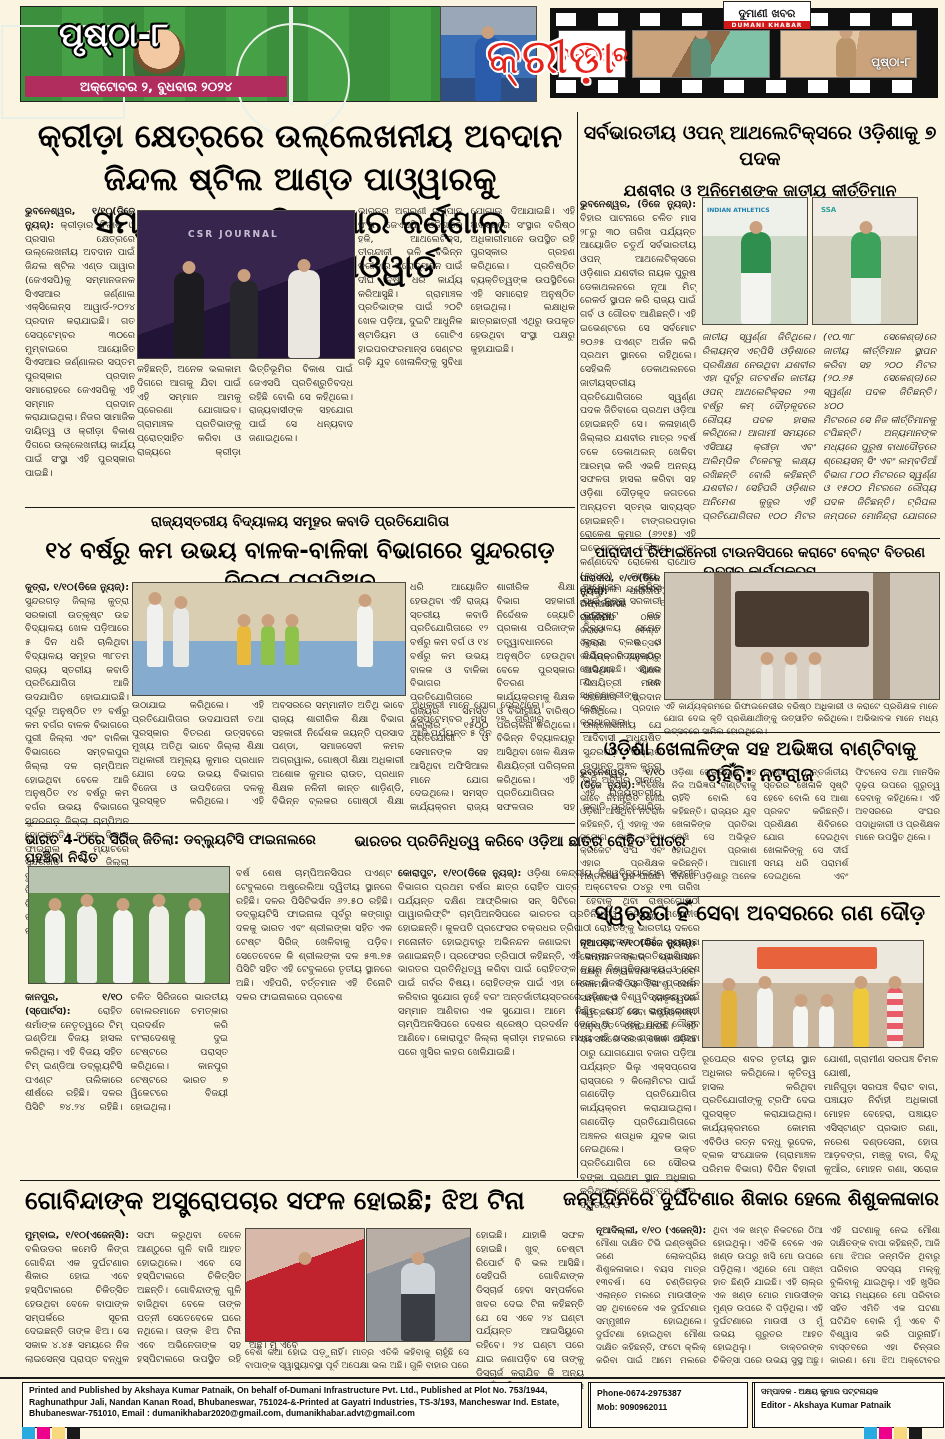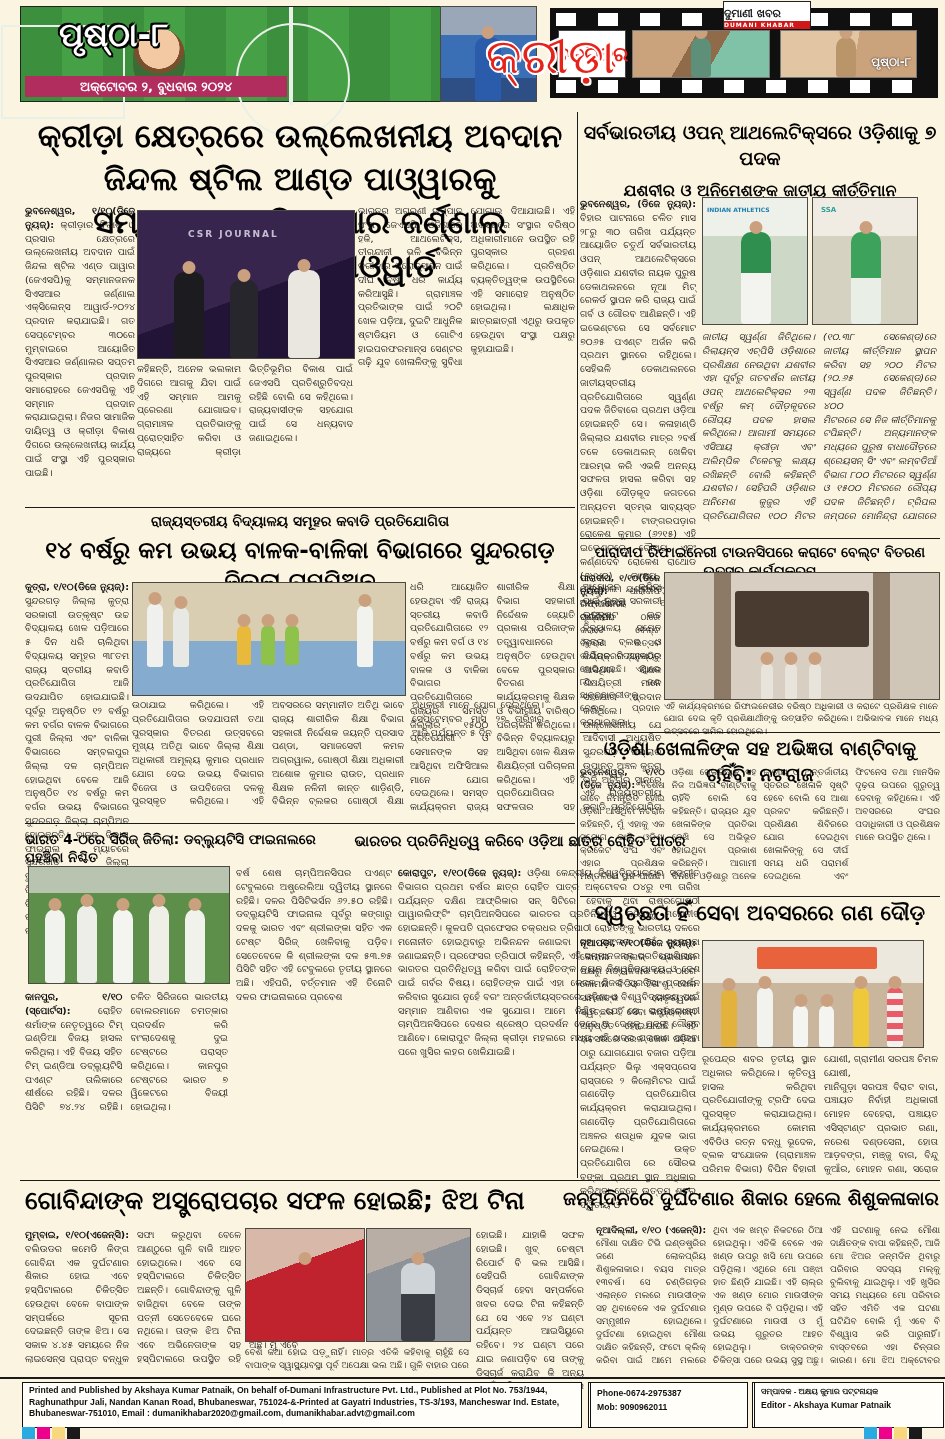--- a/index.html
+++ b/index.html
@@ -20,21 +20,21 @@
   
   #field{background:linear-gradient(90deg,#3c8f3c 0 8%,#46a046 8% 16%,#3c8f3c 16% 24%,#46a046 24% 32%,#3c8f3c 32% 40%,#46a046 40% 48%,#3c8f3c 48% 56%,#46a046 56% 64%,#3c8f3c 64% 72%,#46a046 72% 80%,#3c8f3c 80% 88%,#46a046 88% 100%);border:1px solid #222;}
   .fieldline{position:absolute;border:2px solid #e8f0e8;}
   #page-label-left{font-size:33px;font-weight:bold;color:#fff;text-shadow:-2px 0 #000,2px 0 #000,0 -2px #000,0 2px #000,2px 2px #000,-2px -2px #000;}
   #date-bar{background:#b12d5e;color:#fff;font-weight:bold;font-size:13px;line-height:21px;text-align:center;}
   #krida{font-size:48px;font-weight:normal;color:#e6231b;text-shadow:-2px 0 #fff,2px 0 #fff,0 -2px #fff,0 2px #fff,2px 2px #fff,-2px -2px #fff;z-index:6;}
   #strip{background:#101010;}
   .holes{position:absolute;left:6px;right:6px;height:13px;background:repeating-linear-gradient(90deg,#fff 0 20px,#101010 20px 42px);}
   #chal-panel{background:#fff;border:1px solid #444;display:flex;align-items:center;justify-content:center;}
   #chal{font-size:33px;font-weight:bold;color:#e6231b;}
-  #brand-box{background:#fff;border:1px solid #222;z-index:7;}
+  #brand-box{background:#fff;border:1px solid #222;text-align:center;z-index:7;}
   #brand-od{font-size:11px;font-weight:bold;color:#111;line-height:14px;}
   #brand-en{display:block;background:#d01818;color:#fff;font-size:6px;font-weight:bold;line-height:8px;letter-spacing:1px;}
   #page-label-right{color:#fff;font-size:12px;font-weight:bold;text-shadow:0 0 2px #000;z-index:7;}
   .photo-label{position:absolute;color:#e8e4f2;font-weight:bold;letter-spacing:2px;}
   
   .fbox{position:absolute;background:#fffef8;border:1.5px solid #111;color:#111;}
   .fbox p{margin:2px 6px;font-family:"Liberation Sans",sans-serif;font-weight:bold;font-size:8.6px;line-height:1.35;}
   .reg{position:absolute;width:13px;height:13px;}
 </style>
 </head>

